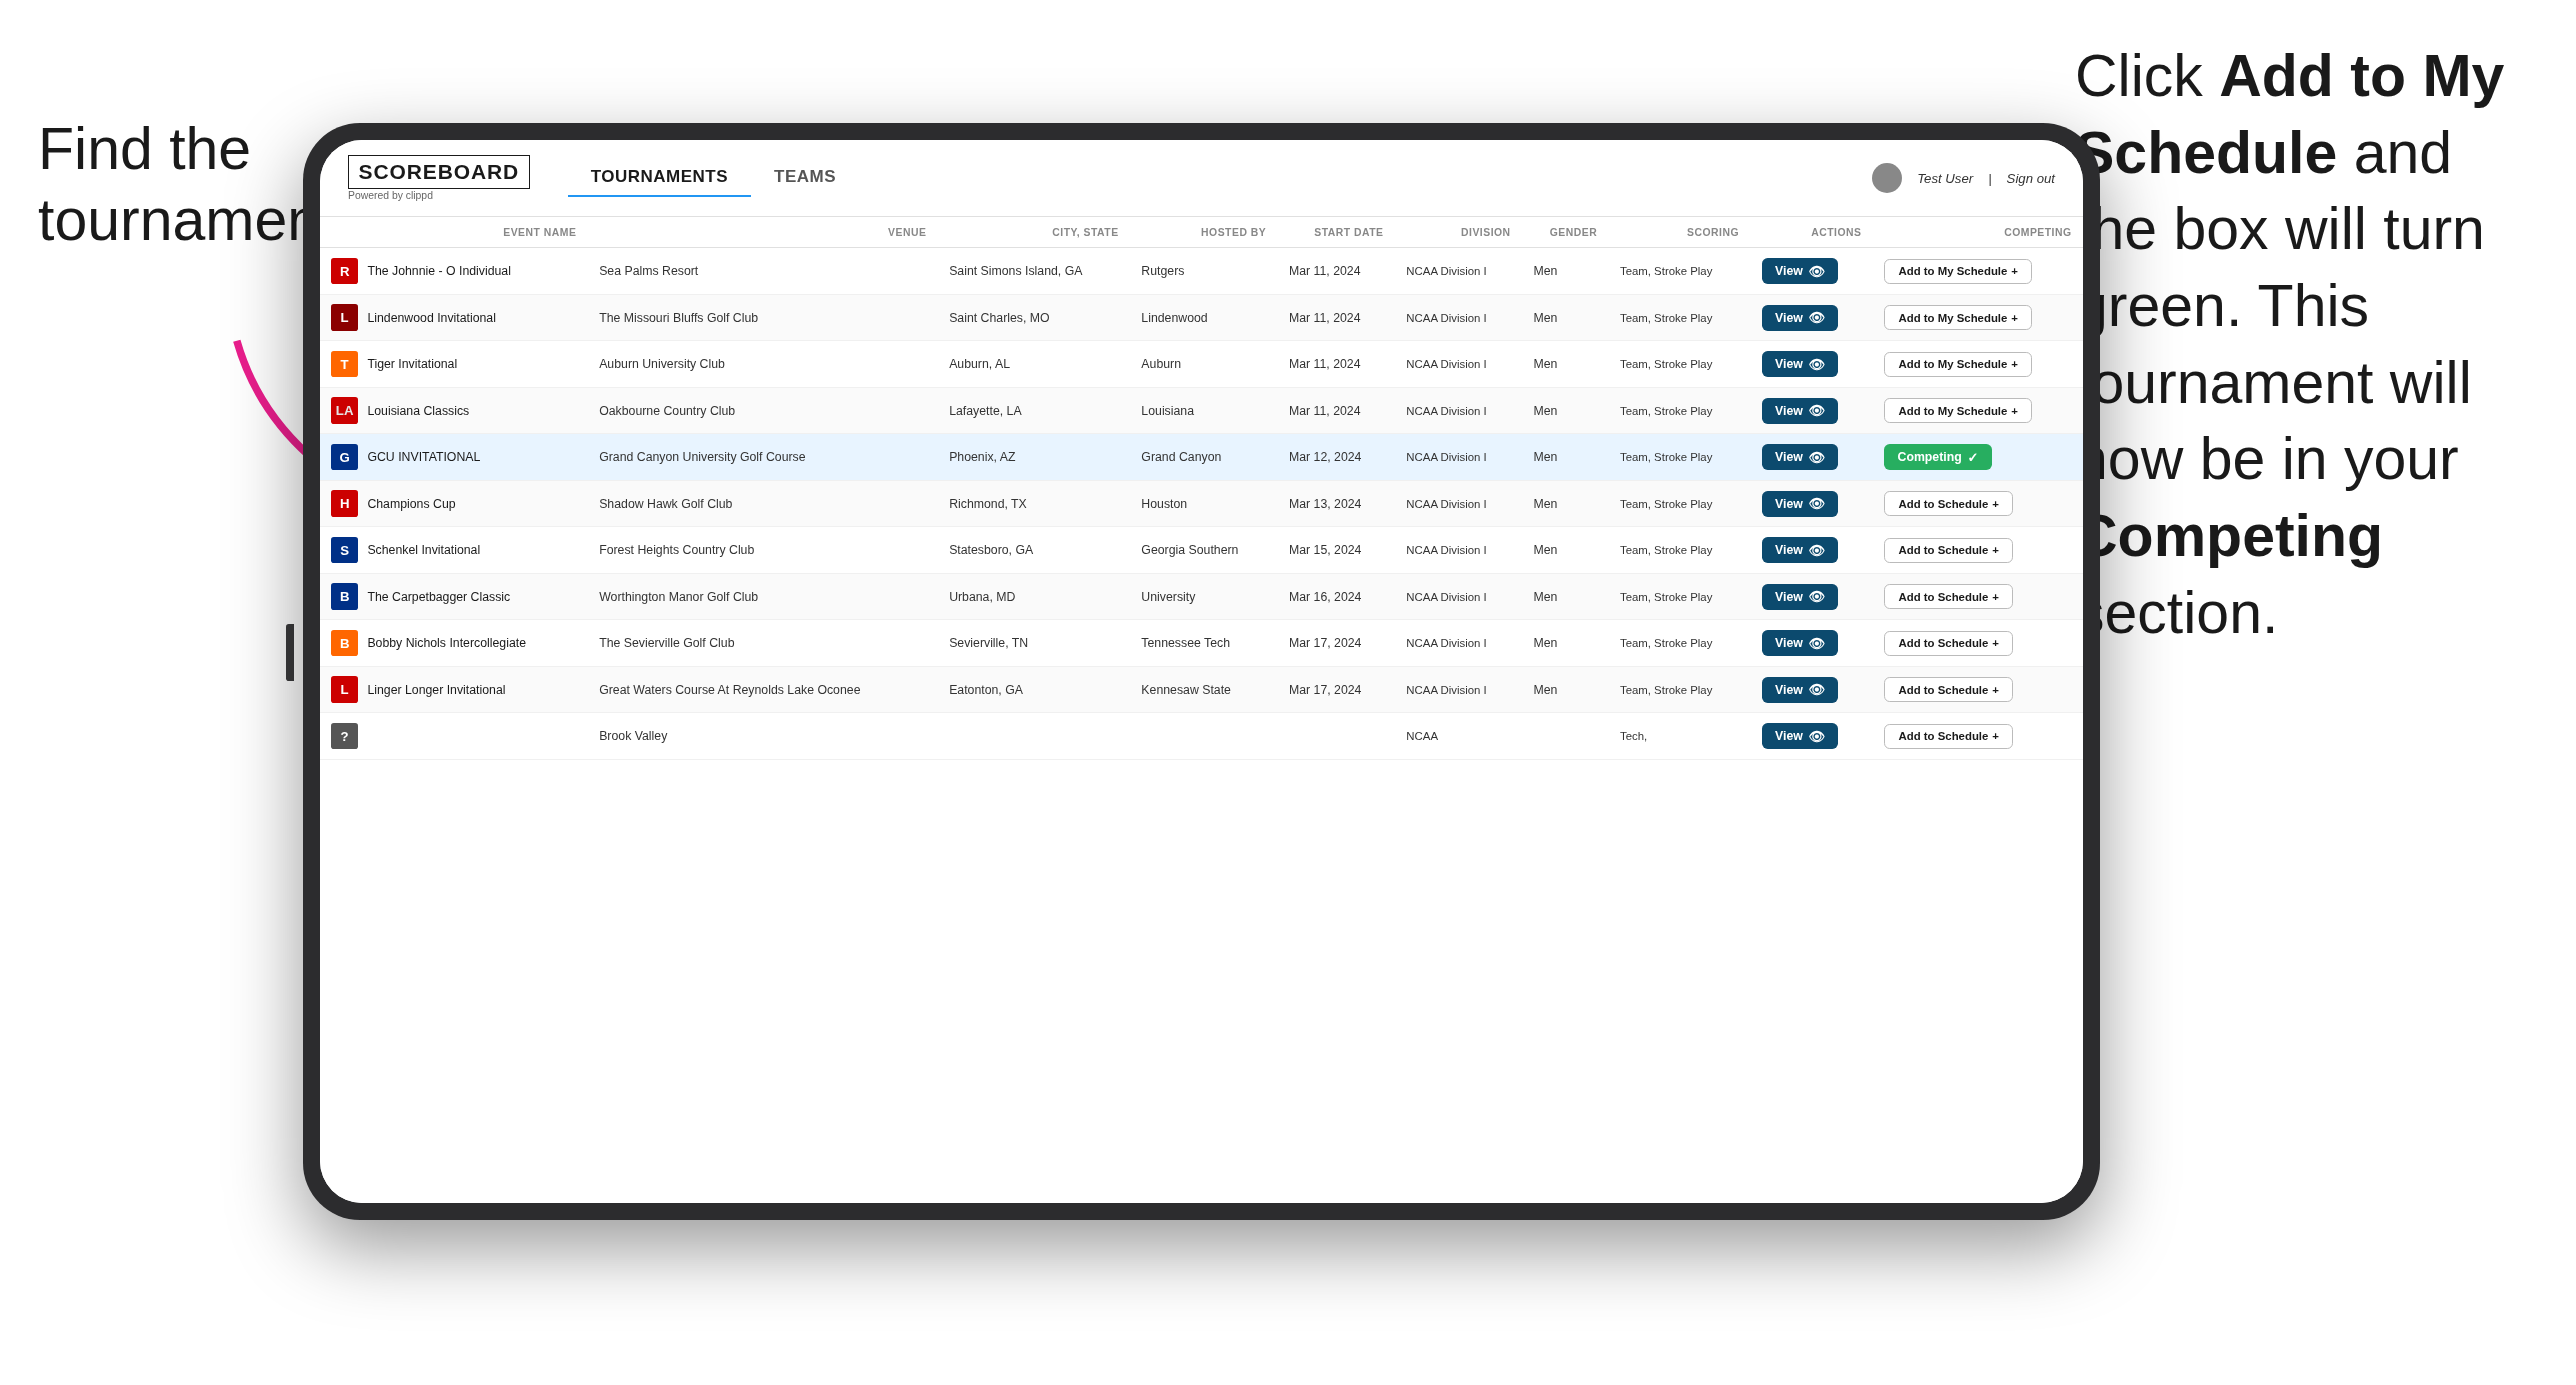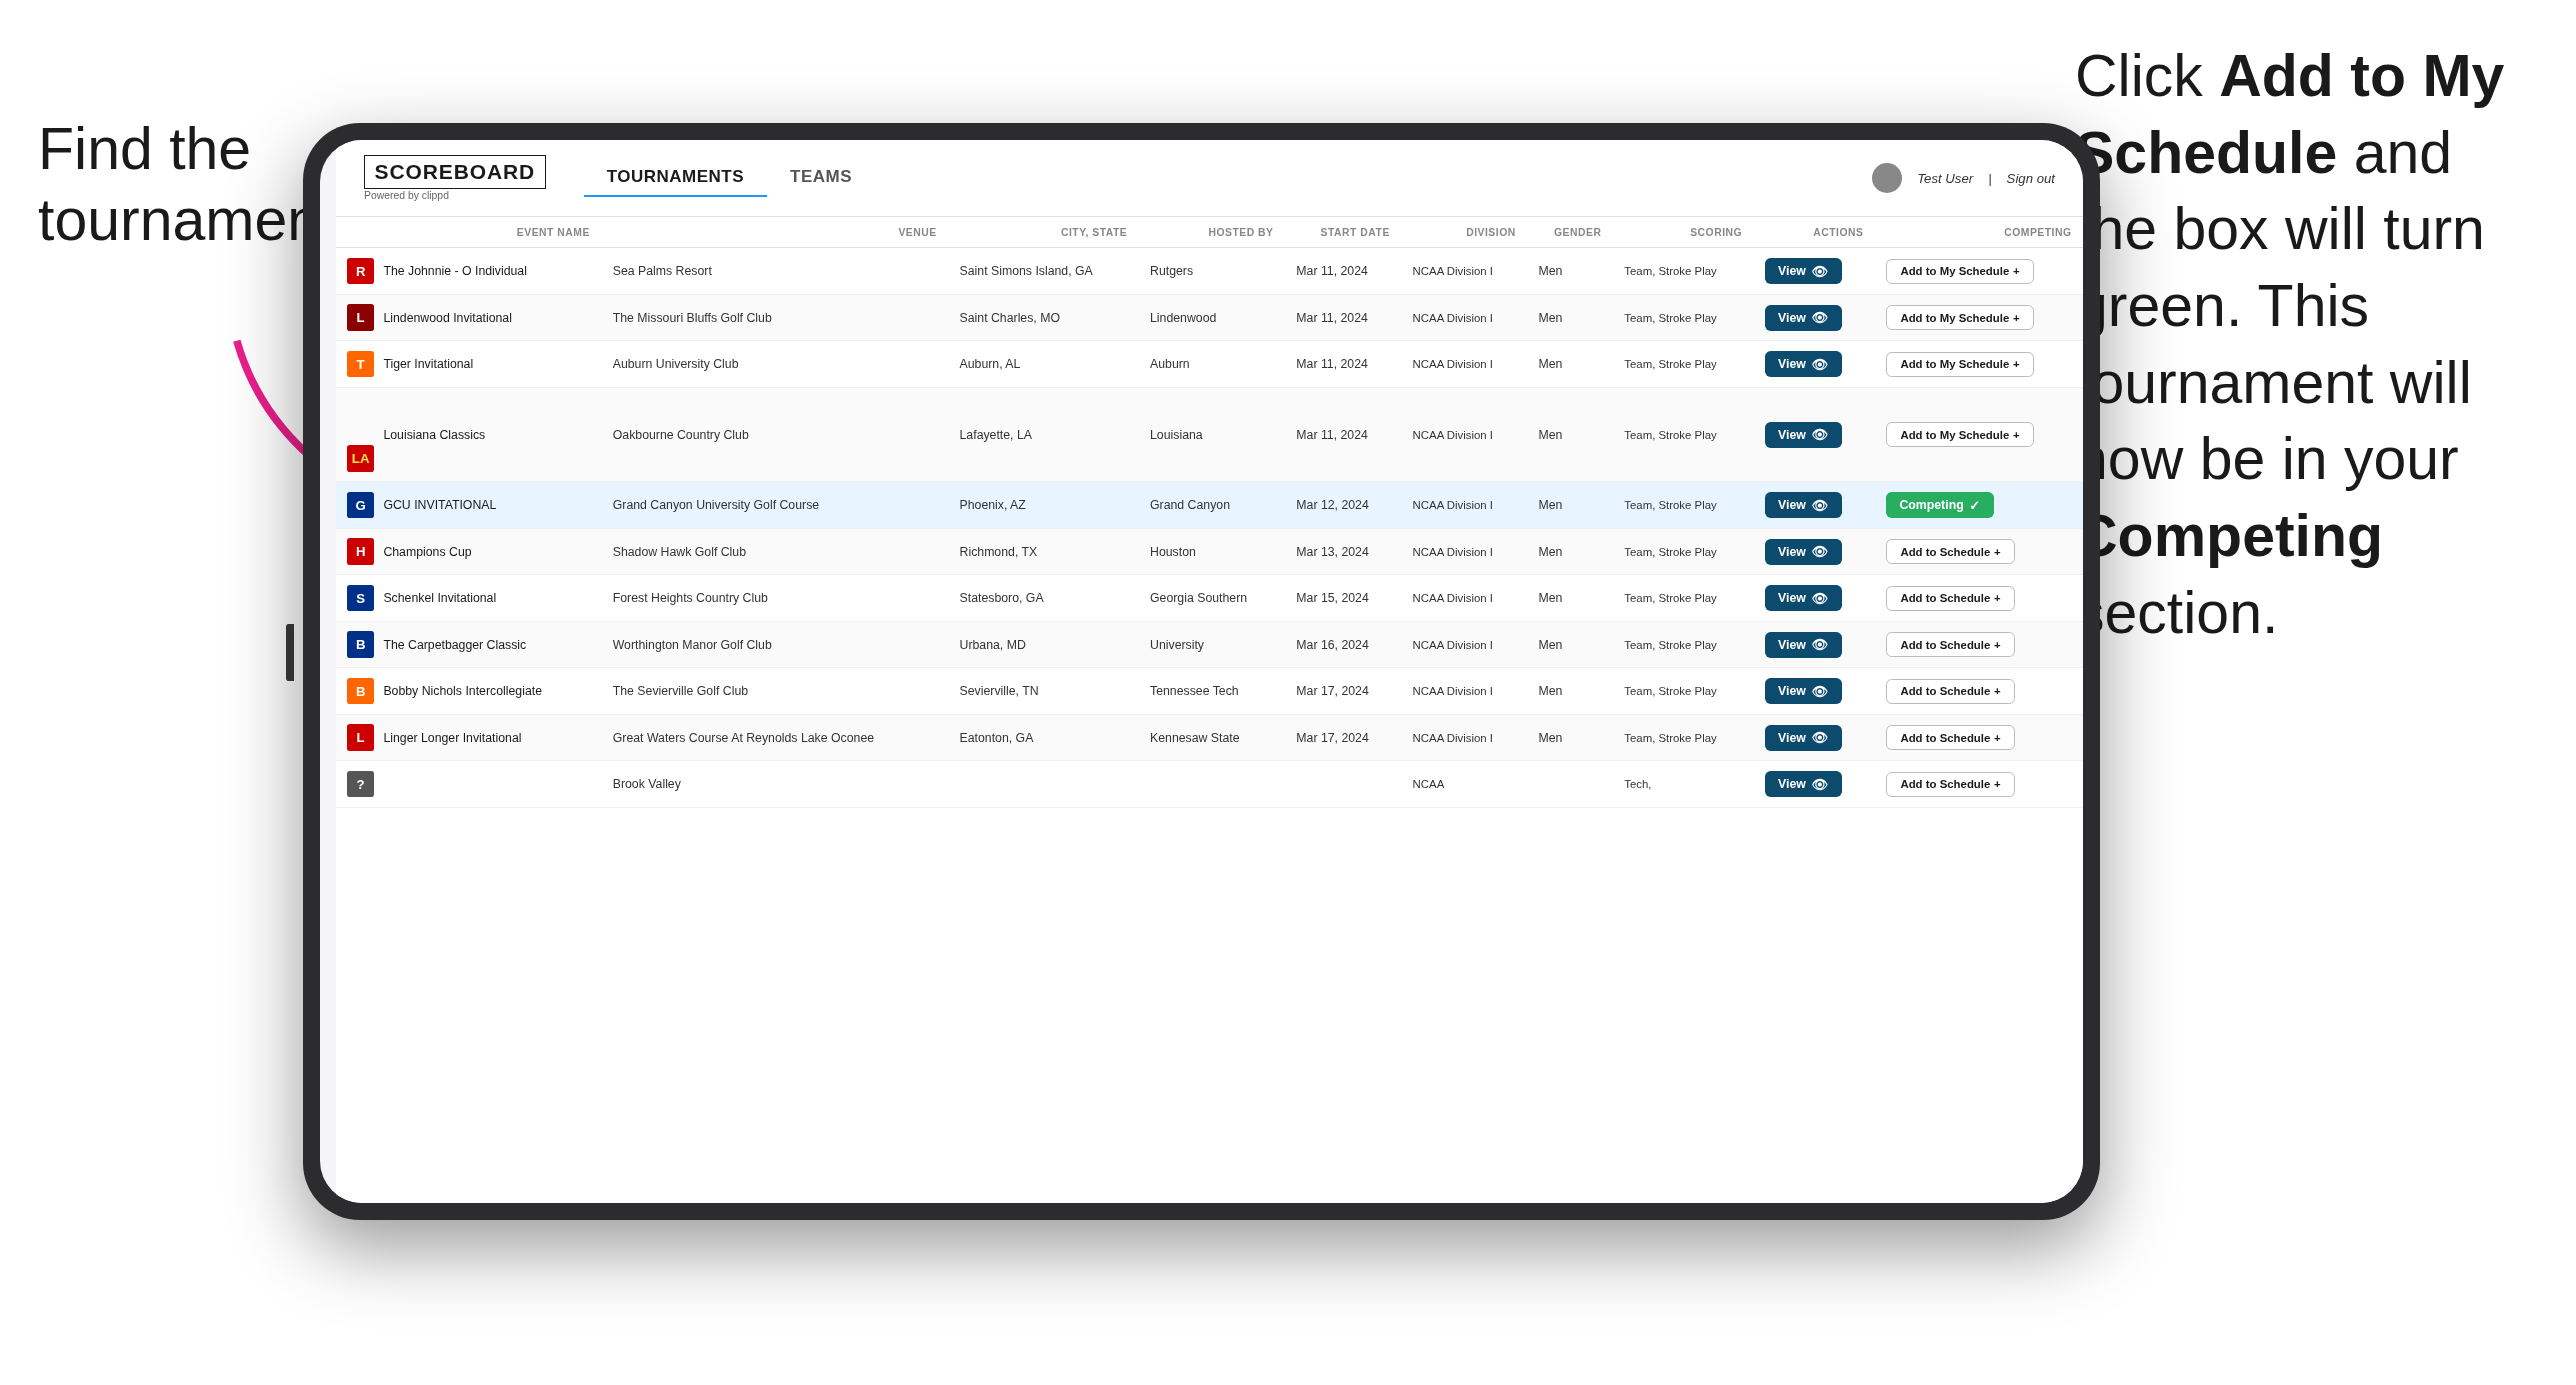--- a/index.html
+++ b/index.html
@@ -51,21 +51,20 @@
     }
 
     .tablet-inner {
       width: 100%;
       height: 100%;
       background: #f5f5f7;
       border-radius: 42px;
       overflow: hidden;
       display: flex;
       flex-direction: column;
-      padding-left: 16px;
     }
 
     
     .app-header {
       background: #fff;
       padding: 15px 28px;
       display: flex;
       align-items: center;
       border-bottom: 0.9px solid #e0e0e0;
       flex-shrink: 0;
@@ -463,21 +462,21 @@
   </td>
               <td>
       <button class="add-btn">
         Add to My Schedule <span>+</span>
       </button>
     </td>
             </tr>
             <tr>
               <td>
     <div class="event-name-cell">
-      <div class="school-logo" style="background:#cc0000; color:#fde047;margin-top:48px;">
+      <div class="school-logo" style="background:#cc0000; color:#e5e5e5;">
         LA
       </div>
       <span class="event-name-text">Louisiana Classics</span>
     </div>
   </td>
               <td><span class="venue-text">Oakbourne Country Club</span></td>
               <td><span class="city-text">Lafayette, LA</span></td>
               <td>Louisiana</td>
               <td><span class="date-text">Mar 11, 2024</span></td>
               <td><span class="division-text">NCAA Division I</span></td>

